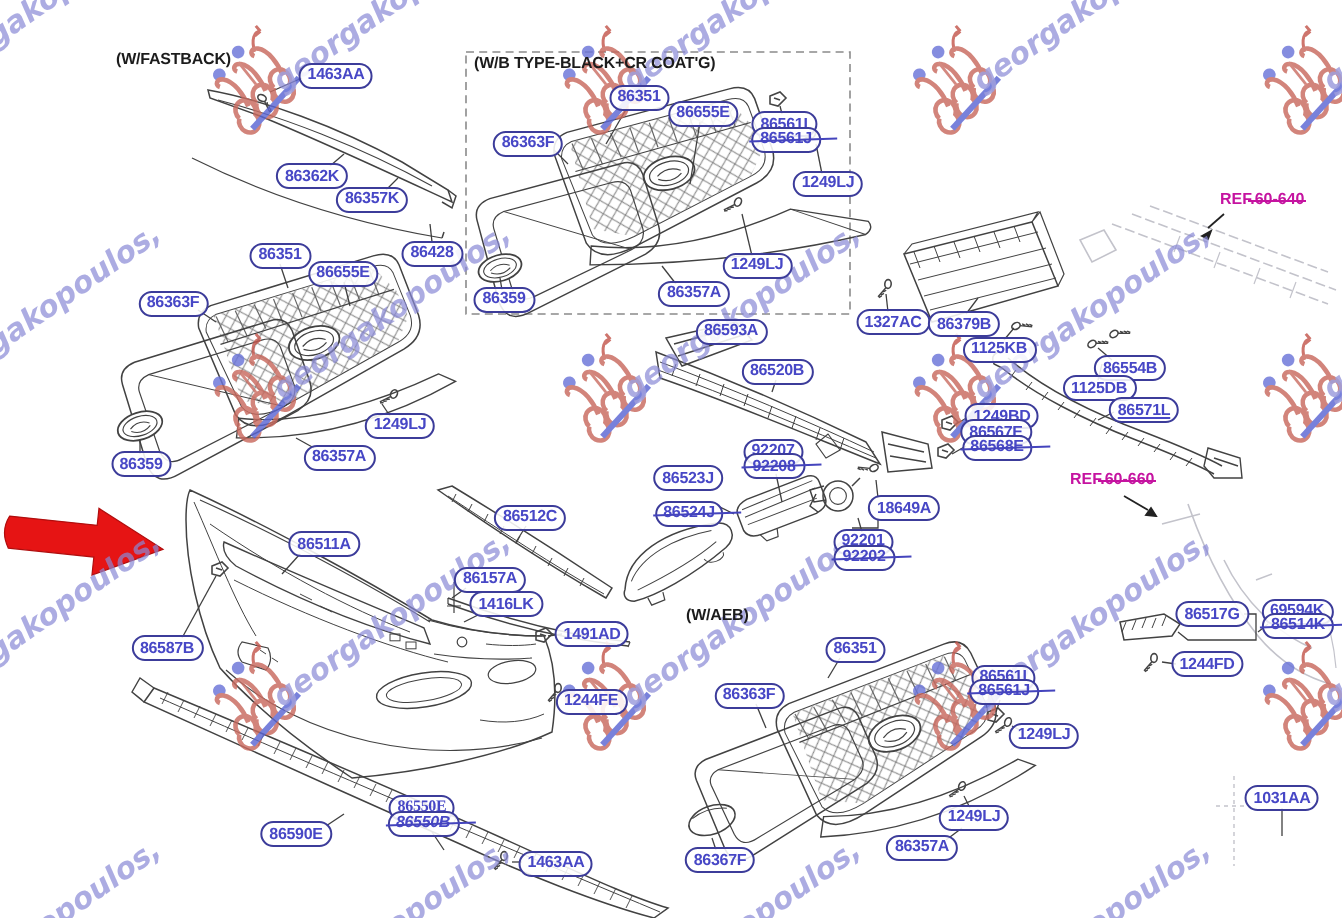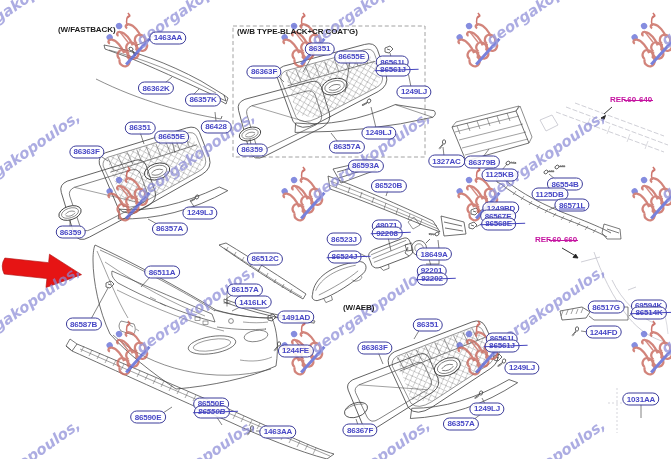--- a/index.html
+++ b/index.html
@@ -377,21 +377,21 @@
 <div class="annot" style="left:58px;top:26px">(W/FASTBACK)</div>
 <div class="annot" style="left:237px;top:28px">(W/B TYPE-BLACK+CR COAT'G)</div>
 <div class="annot" style="left:343px;top:304px">(W/AEB)</div>
 
 <div class="reflabel" style="left:610px;top:96px"><span>REF.60-640</span><span class="rstrike"></span></div>
 <div class="reflabel" style="left:535px;top:236px"><span>REF.60-660</span><span class="rstrike"></span></div>
 
 <div id="labels">
       <div class="plabel" style="left: 168px; top: 37.5px;">1463AA</div>
       <div class="plabel" style="left: 156px; top: 88px;">86362K</div>
-      <div class="plabel" style="left: 203px; top: 99.5px; text-align: right;">86357K</div>
+      <div class="plabel" style="left: 186px; top: 99.5px; text-align: right;">86357K</div>
       <div class="plabel" style="left: 140px; top: 127.5px;">86351</div>
       <div class="plabel" style="left: 171.5px; top: 136.5px;">86655E</div>
       <div class="plabel" style="left: 216px; top: 126.5px;">86428</div>
       <div class="plabel" style="left: 86.5px; top: 151.5px;">86363F</div>
       <div class="plabel" style="left: 200px; top: 212.5px;">1249LJ</div>
       <div class="plabel" style="left: 169.5px; top: 228.5px;">86357A</div>
       <div class="plabel" style="left: 70.5px; top: 232px;">86359</div>
       <div class="plabel" style="left: 319.5px; top: 48.5px;">86351</div>
       <div class="plabel" style="left: 351.5px; top: 56.5px;">86655E</div>
       <div class="plabel" style="left: 392px; top: 62px;">86561I</div>
@@ -399,42 +399,42 @@
       <div class="plabel" style="left: 264px; top: 71.5px;">86363F</div>
       <div class="plabel" style="left: 414px; top: 91.5px;">1249LJ</div>
       <div class="plabel" style="left: 378.5px; top: 132.5px;">1249LJ</div>
       <div class="plabel" style="left: 347px; top: 146.5px;">86357A</div>
       <div class="plabel" style="left: 252px; top: 149.5px;">86359</div>
       <div class="plabel" style="left: 365.5px; top: 165.5px;">86593A</div>
       <div class="plabel" style="left: 388.5px; top: 185.5px;">86520B</div>
       <div class="plabel" style="left: 446.5px; top: 161px;">1327AC</div>
       <div class="plabel" style="left: 482px; top: 162px;">86379B</div>
       <div class="plabel" style="left: 499.5px; top: 174.5px;">1125KB</div>
-      <div class="plabel" style="left: 386.5px; top: 225.5px;">48071</div>
+      <div class="plabel" style="left: 386.5px; top: 225.5px;">92207</div>
       <div class="plabel" style="left: 387px; top: 233px;">92208<div class="strike"></div></div>
       <div class="plabel" style="left: 344px; top: 239px;">86523J</div>
       <div class="plabel" style="left: 344.5px; top: 256.5px;">86524J<div class="strike"></div></div>
-      <div class="plabel" style="left: 434px; top: 254px;">18649A</div>
+      <div class="plabel" style="left: 452px; top: 254px;">18649A</div>
       <div class="plabel" style="left: 431.5px; top: 270.5px;">92201</div>
       <div class="plabel" style="left: 432px; top: 278.5px;">92202<div class="strike"></div></div>
       <div class="plabel" style="left: 265px; top: 258.5px;">86512C</div>
       <div class="plabel" style="left: 245px; top: 289.5px;">86157A</div>
       <div class="plabel" style="left: 253px; top: 302px;">1416LK</div>
       <div class="plabel" style="left: 162px; top: 272px;">86511A</div>
       <div class="plabel" style="left: 83.5px; top: 324px;">86587B</div>
       <div class="plabel" style="left: 296px; top: 317px;">1491AD</div>
       <div class="plabel" style="left: 295.5px; top: 350.5px;">1244FE</div>
       <div class="plabel" style="left: 565px; top: 184px;">86554B</div>
       <div class="plabel" style="left: 549.5px; top: 194px;">1125DB</div>
       <div class="plabel" style="left: 572px; top: 205px; text-decoration: underline;">86571L</div>
       <div class="plabel" style="left: 501px; top: 208px;">1249BD</div>
       <div class="plabel" style="left: 498px; top: 216px;">86567E</div>
       <div class="plabel" style="left: 498.5px; top: 223.5px;">86568E<div class="strike"></div></div>
       <div class="plabel" style="left: 148px; top: 417px;">86590E</div>
-      <div class="plabel" style="left: 211px; top: 403.5px;">86550E</div>
+      <div class="plabel" style="left: 211px; top: 403.5px; font-family: Liberation Serif, serif;">86550E</div>
       <div class="plabel" style="left: 211.5px; top: 411.5px; font-style: italic;">86550B<div class="strike"></div></div>
       <div class="plabel" style="left: 278px; top: 431.5px;">1463AA</div>
       <div class="plabel" style="left: 427.5px; top: 324.5px;">86351</div>
       <div class="plabel" style="left: 374.5px; top: 347.5px;">86363F</div>
       <div class="plabel" style="left: 360px; top: 430px;">86367F</div>
       <div class="plabel" style="left: 461px; top: 423.5px;">86357A</div>
       <div class="plabel" style="left: 487px; top: 408.5px;">1249LJ</div>
       <div class="plabel" style="left: 522px; top: 367.5px;">1249LJ</div>
       <div class="plabel" style="left: 501.5px; top: 338.5px;">86561I</div>
       <div class="plabel" style="left: 502px; top: 345.5px;">86561J<div class="strike"></div></div>

